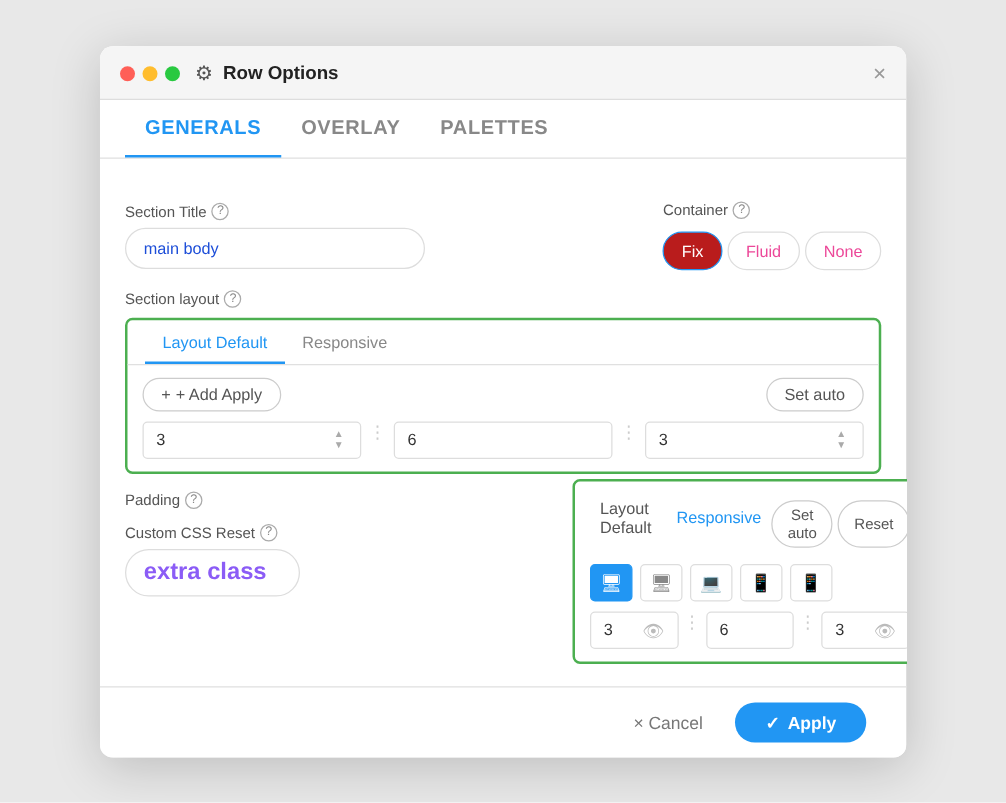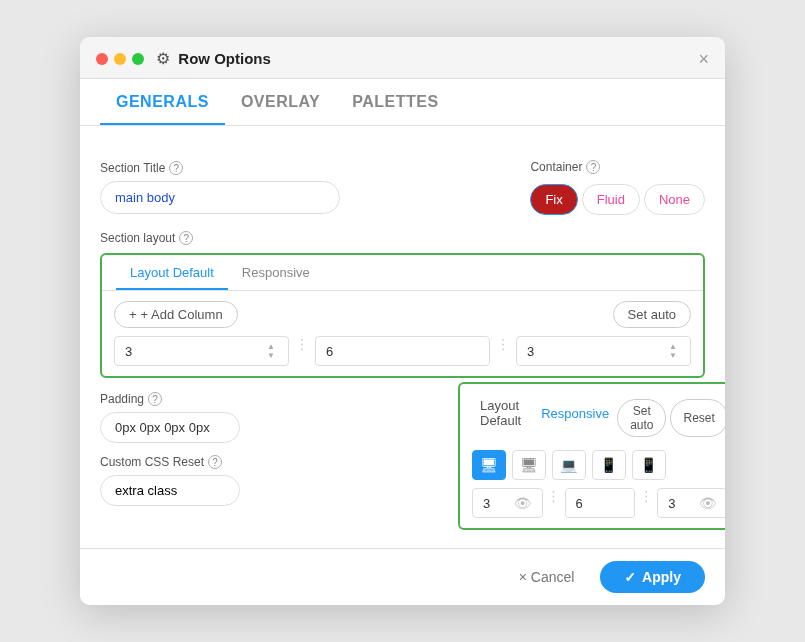--- a/index.html
+++ b/index.html
@@ -401,29 +401,30 @@
       font-size: 13px;
       color: #333;
       width: 140px;
       outline: none;
     }
 
     .css-input {
       border: 1px solid #ddd;
       border-radius: 20px;
       padding: 7px 14px;
-      font-size: 13px;
-      color: #000000;
+      font-size: 19px;
+      color: #8b5cf6;
       width: 140px;
       outline: none;
+      font-weight: bold;
     }
 
     .footer {
       border-top: 1px solid #e0e0e0;
-      padding: 12px 20px;
+      padding: 12px 32px;
       display: flex;
       justify-content: flex-end;
       align-items: flex-end;
       gap: 10px;
       background: #fff;
     }
 
     .cancel-btn {
       background: none;
       border: none;
@@ -501,21 +502,21 @@
 
     <div class="layout-panel">
       <div class="sub-tabs">
         <div class="sub-tab active">Layout Default</div>
         <div class="sub-tab">Responsive</div>
       </div>
       <div class="layout-content">
         <div class="layout-actions">
           <button class="add-col-btn">
             <span>+</span>
-            <span>+ Add Column</span>
+            <span>+ Add Apply</span>
           </button>
           <button class="set-auto-btn">Set auto</button>
         </div>
         <div class="column-row">
           <div class="col-input-wrap">
             <span class="col-value">3</span>
             <div class="col-controls">
               <span class="col-btn">▲</span>
               <span class="col-btn">▼</span>
             </div>
@@ -537,21 +538,20 @@
     </div>
 
     <div style="display:flex; gap:28px;">
 
       <div style="flex:0 0 160px; padding-top:0;">
         <div class="form-group" style="margin-bottom:12px;">
           <div class="label">
             <span>Padding</span>
             <span class="help-icon">?</span>
           </div>
-          <input type="text" class="padding-input" value="0px 0px 0px 0px" style="">
         </div>
         <div class="form-group">
           <div class="label">
             <span>Custom CSS Reset</span>
             <span class="help-icon">?</span>
           </div>
           <input type="text" class="css-input" value="extra class" style="">
         </div>
       </div>
 

